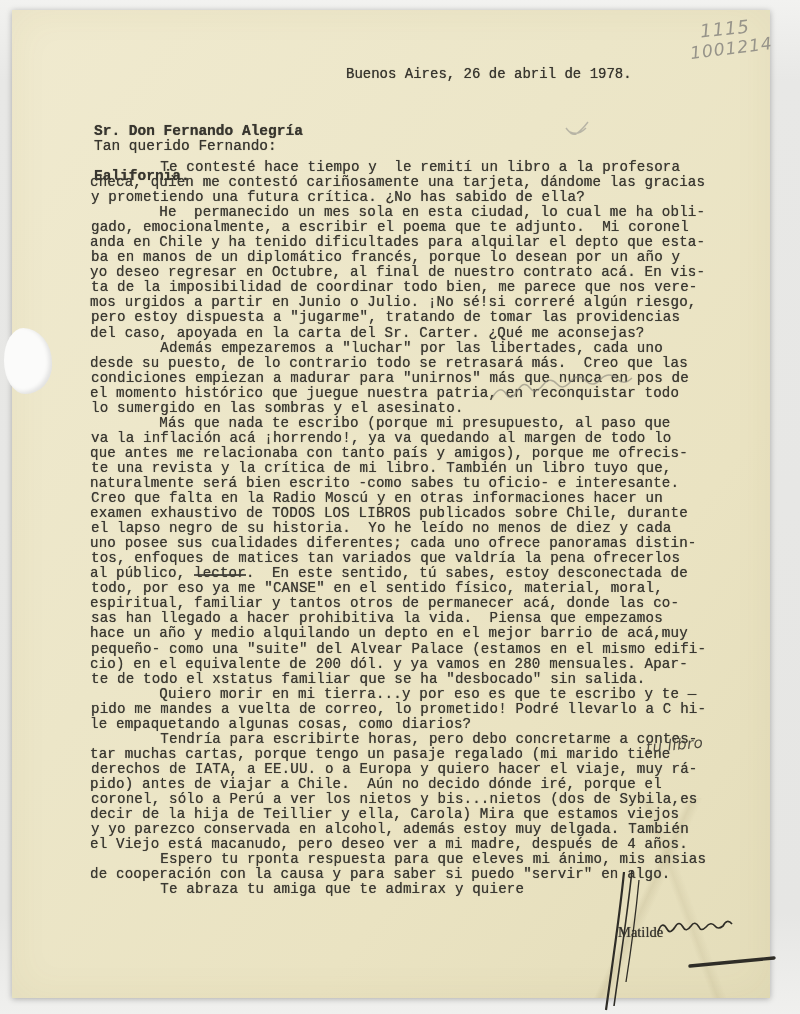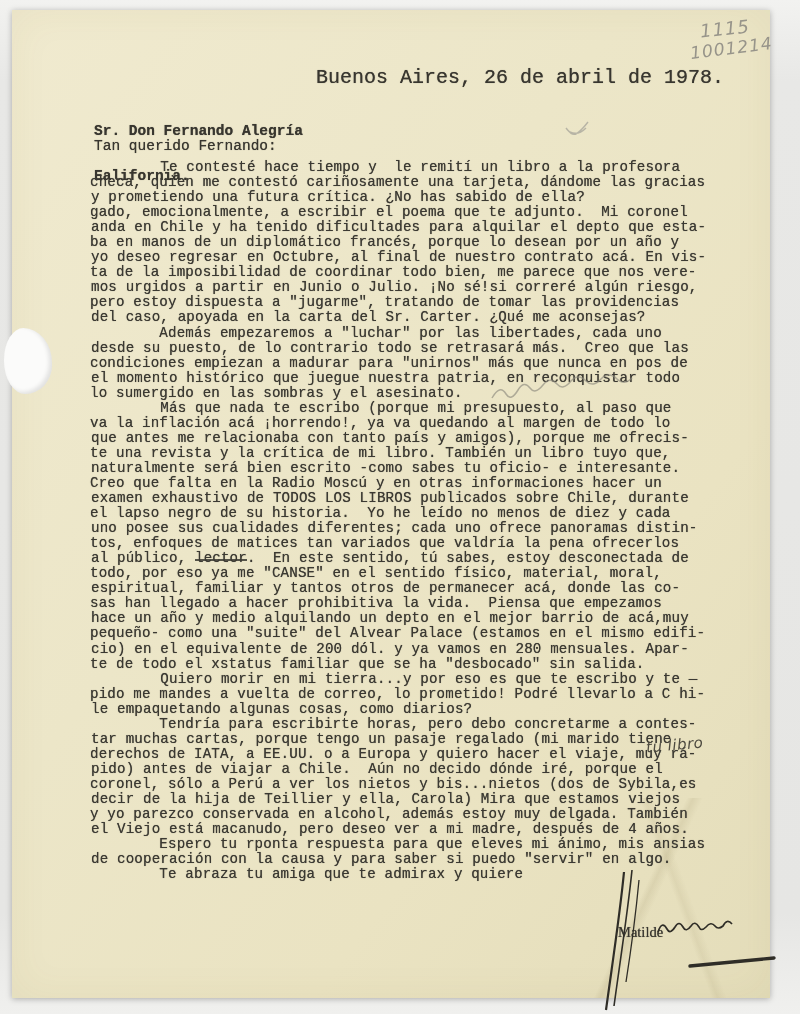--- a/index.html
+++ b/index.html
@@ -18,21 +18,21 @@
     background:
       linear-gradient(115deg, transparent 47%, rgba(110,95,50,.10) 49%, transparent 52%),
       linear-gradient(70deg, transparent 58%, rgba(110,95,50,.08) 60%, transparent 63%);
   }
   .tear{
     position:absolute;left:-8px;top:318px;width:48px;height:66px;
     background:#fbfbfa;border-radius:42% 62% 58% 46%/50% 55% 45% 52%;
     box-shadow:inset -3px -2px 4px rgba(0,0,0,.10);
   }
   .typed{color:#38362f;text-shadow:0 0 .7px rgba(56,54,47,.85);}
-  .dateline{position:absolute;left:304px;top:56px;font-size:20px;white-space:pre;}
+  .dateline{position:absolute;left:334px;top:56px;font-size:14px;white-space:pre;}
   .recipient{position:absolute;left:82px;top:84px;font-size:14.5px;line-height:15px;white-space:pre;font-weight:bold;}
   .salutation{position:absolute;left:82px;top:128px;font-size:14.5px;white-space:pre;text-align:right;}
   .body-lines{position:absolute;left:78px;top:150px;width:665px;}
   .tl{white-space:pre;font-size:14.2px;line-height:15.05px;letter-spacing:.15px;
       color:#3b3932;text-shadow:0 0 .7px rgba(59,57,50,.85);}
   .tl:nth-child(odd){transform:translateX(1px);}
   .strike{position:relative;}
   .strike::after{content:"";position:absolute;left:0;right:0;top:52%;height:2px;background:#3b3932;opacity:.85;}
   .pencil{
     position:absolute;color:#97948a;font-family:"DejaVu Sans",sans-serif;font-style:italic;
@@ -71,20 +71,21 @@
     <div>Sr. Don Fernando Alegría</div>
     <div>Ealifornia.</div>
   </div>
 
   <div class="salutation typed">Tan querido Fernando:</div>
 
   <div class="body-lines">
       <div class="tl">        Te contesté hace tiempo y  le remití un libro a la profesora</div>
       <div class="tl">checa, quien me contestó cariñosamente una tarjeta, dándome las gracias</div>
       <div class="tl">y prometiendo una futura crítica. ¿No has sabido de ella?</div>
+      <div class="tl">        He  permanecido un mes sola en esta ciudad, lo cual me ha obli-</div>
       <div class="tl">gado, emocionalmente, a escribir el poema que te adjunto.  Mi coronel</div>
       <div class="tl">anda en Chile y ha tenido dificultades para alquilar el depto que esta-</div>
       <div class="tl">ba en manos de un diplomático francés, porque lo desean por un año y</div>
       <div class="tl">yo deseo regresar en Octubre, al final de nuestro contrato acá. En vis-</div>
       <div class="tl">ta de la imposibilidad de coordinar todo bien, me parece que nos vere-</div>
       <div class="tl">mos urgidos a partir en Junio o Julio. ¡No sé!si correré algún riesgo,</div>
       <div class="tl">pero estoy dispuesta a "jugarme", tratando de tomar las providencias</div>
       <div class="tl">del caso, apoyada en la carta del Sr. Carter. ¿Qué me aconsejas?</div>
       <div class="tl">        Además empezaremos a "luchar" por las libertades, cada uno</div>
       <div class="tl">desde su puesto, de lo contrario todo se retrasará más.  Creo que las</div>

